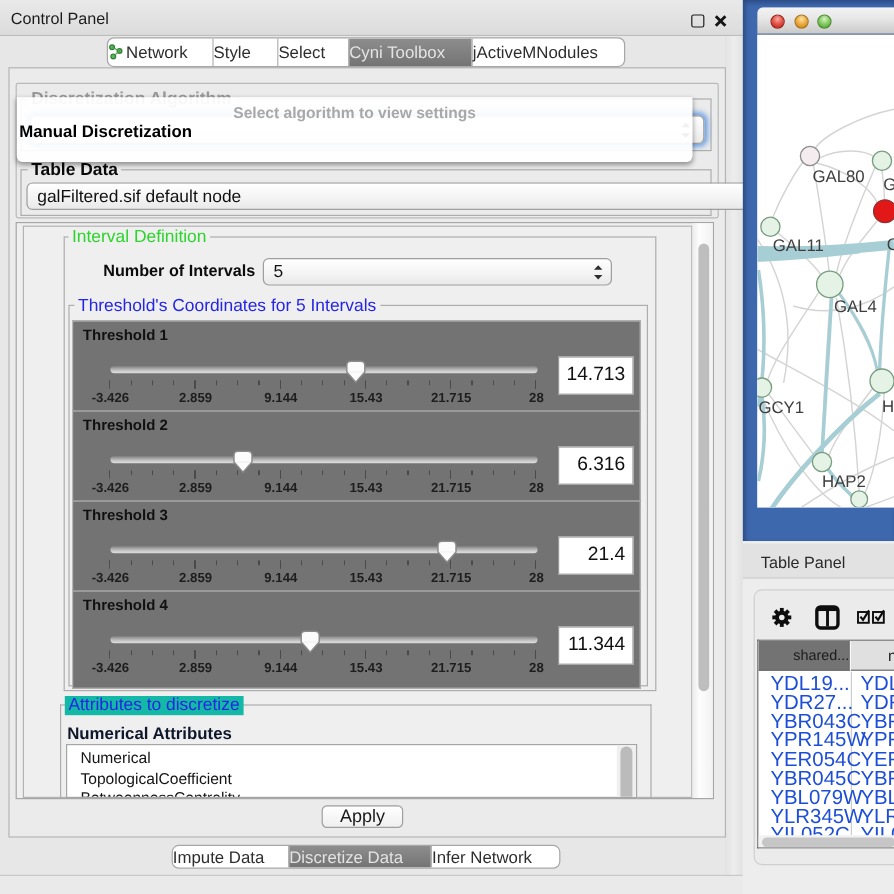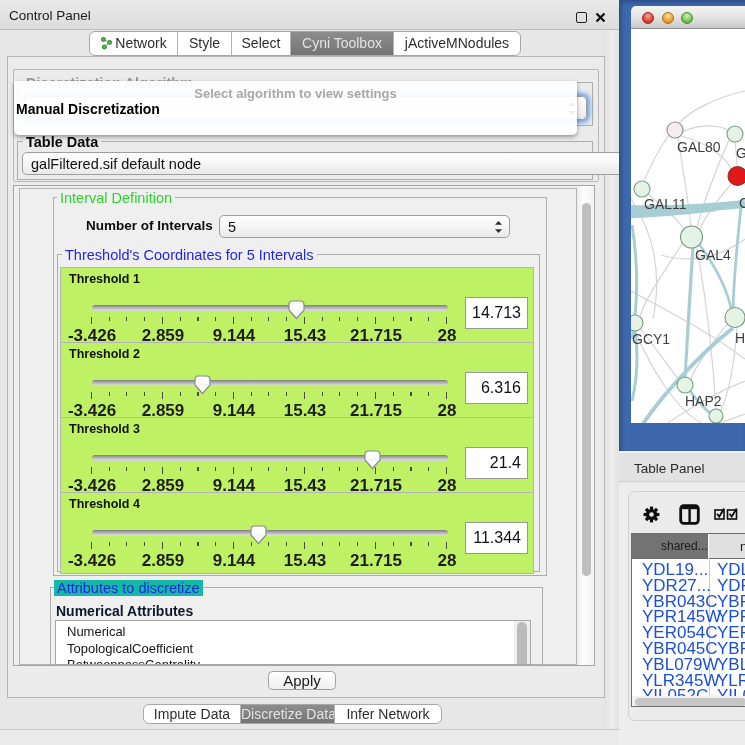--- a/index.html
+++ b/index.html
@@ -3,31 +3,31 @@
 <style>
 *{margin:0;padding:0;box-sizing:border-box}
 html,body{width:745px;height:745px;overflow:hidden}
 body{font-family:"Liberation Sans",sans-serif;background:#E7E7E7;position:relative}
 .a{position:absolute}
 .b{position:absolute;border:1px solid #ADADAD}
 .combo{position:absolute;background:linear-gradient(#FFFFFF,#F4F4F4 55%,#E9E9E9);border:1px solid #9E9E9E;border-radius:5px;font-size:14.5px;color:#111}
 .ct{position:absolute;left:8px;top:3px;white-space:nowrap}
 .carr{position:absolute;right:6px;top:4px}
 .seg{position:absolute;display:flex;background:#FFF;border:1px solid #A7A7A7;border-radius:6px;overflow:hidden}
-.seg div{text-align:center;color:#2E2E2E;white-space:nowrap}
+.seg div{text-align:left;color:#2E2E2E;white-space:nowrap}
 .seg div+div{border-left:1px solid #B2B2B2}
 .seg .sel{background:linear-gradient(#8D8D8D,#747474);color:#E3E3E3}
 .gt{position:absolute;font-size:14.5px;white-space:nowrap}
 .tb{position:absolute;border:1px solid #B9B9B9}
-.thr{position:absolute;left:60px;width:474px;height:82px;border:1px solid #B5B5B5;background:#bef264}
+.thr{position:absolute;left:60px;width:474px;height:82px;border:1px solid #B5B5B5;background:#737373}
 .thr h4{position:absolute;left:8px;top:4px;font-size:12.5px;color:#111}
 .track{position:absolute;left:31px;top:37px;width:356px;height:6px;border-radius:3px;background:linear-gradient(#7C7C7C,#ADADAD 40%,#CFCFCF 75%,#DDDDDD)}
 .tmin{position:absolute;left:30px;top:49px;width:357px;height:4px;background:repeating-linear-gradient(90deg,#4A4A4A 0 1px,transparent 1px 17.75px)}
 .tmaj{position:absolute;left:30px;top:49px;width:357px;height:7px;background:repeating-linear-gradient(90deg,#4A4A4A 0 1px,transparent 1px 71px)}
-.tl{position:absolute;top:57.5px;font-size:17px;font-weight:bold;color:#1E1E1E;transform:translateX(-50%)}
+.tl{position:absolute;top:57.5px;font-size:11px;font-weight:bold;color:#1E1E1E;transform:translateX(-50%)}
 .val{position:absolute;left:404px;top:29px;width:63px;height:32px;background:#FFF;border:1px solid #989898;font-size:16px;color:#111;text-align:right;line-height:30px;padding-right:6px}
 .thumb{position:absolute;top:32px}
 .row2{white-space:nowrap;font-size:17px;color:#1d4ed8}
 </style></head><body>
 
 <div class="a" style="left:0;top:0;width:619px;height:30px;background:linear-gradient(#E9E9E9,#DCDCDC);border-bottom:1px solid #BDBDBD"></div>
 <div class="a" style="left:9px;top:8px;font-size:13.5px;color:#1B1B1B">Control Panel</div>
 <div class="a" style="left:576px;top:12px;width:11px;height:11px;border:1.7px solid #1E1E1E;border-radius:2px"></div>
 <svg class="a" style="left:595px;top:12px" width="11" height="11">
     <path d="M1.5,1.5 L9.5,9.5 M9.5,1.5 L1.5,9.5" stroke="#141414" stroke-width="2.4"></path>
@@ -49,21 +49,21 @@
         <path d="M3.4,3.4 L9.6,6.4 L4.4,11" stroke="#4B9E4B" stroke-width="1" fill="none"></path>
       </svg>Network</div>
 <div style="width:54px">Style</div>
 <div style="width:59px">Select</div>
 <div class="sel" style="width:103px">Cyni Toolbox</div>
 <div style="width:127px">jActiveMNodules</div>
 </div>
 
 <div class="seg" style="left:143px;top:704px;height:20px;font-size:14px;line-height:18px">
 <div style="width:96px">Impute Data</div>
-<div class="sel" style="width:94px">Discretize Data</div>
+<div class="sel" style="width:119px">Discretize Data</div>
 <div style="width:107px">Infer Network</div>
 </div>
 
 <div class="tb" style="left:13px;top:69px;width:586px;height:113px;border-radius:2px"></div>
 
 <div class="b" style="left:17px;top:82px;width:576px;height:44px"></div>
 <div class="a" style="left:23px;top:75px;background:#EBEBEB;padding:0 3px;font-size:14.5px;color:#999999;font-weight:bold">Discretization Algorithm</div>
 <div class="combo" style="left:25px;top:96px;width:562px;height:24px;box-shadow:0 0 4px 2.5px rgba(92,152,227,.85)">
 <svg class="carr" style="right:10px" width="9" height="15">
       <path d="M4.5,1 L8,5 L1,5 Z M4.5,14 L8,10 L1,10 Z" fill="#2E2E2E"></path>

